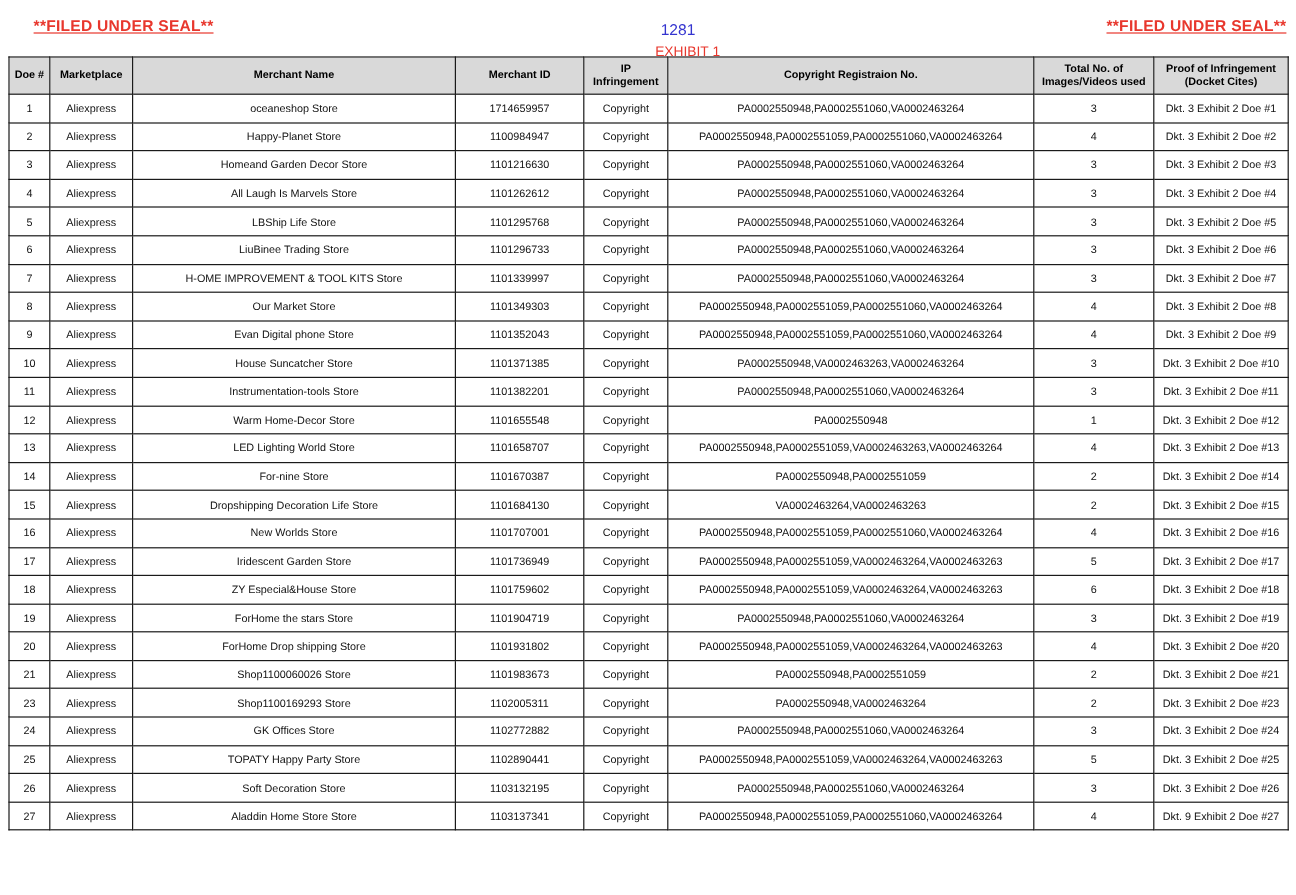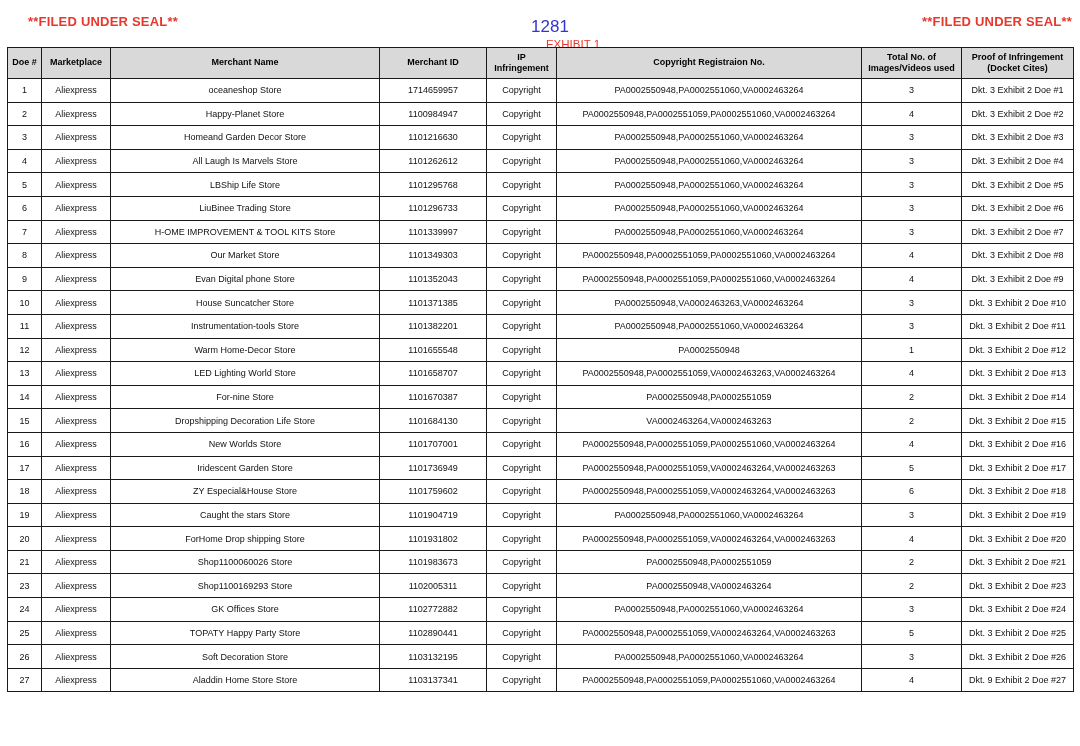--- a/index.html
+++ b/index.html
@@ -15,35 +15,36 @@
     --caption-color: #3434cf;
     --header-bg: #d9d9d9;
   }
   .page-header { position: absolute; top: 0; left: 0; width: 1080px; height: 47px; }
   .seal {
     position: absolute; top: 14px;
     color: var(--seal-color);
     font-size: 13px; font-weight: bold;
     letter-spacing: 0.2px;
     white-space: nowrap;
+    text-decoration: underline;
   }
   .seal-left  { left: 28px; }
   .seal-right { right: 8px; }
   .caption-line1 {
     position: absolute; left: 448px; top: 5px;
     color: var(--caption-color);
     font-size: 11.5px;
     white-space: pre;
   }
   .caption-line2 { position: absolute; left: 0; top: 17px; width: 1146px; height: 14px; }
   .pageid-number {
-    position: absolute; left: 550px; top: 0;
+    position: absolute; left: 565px; top: 0;
     transform: translateX(-50%);
     color: var(--caption-color);
-    font-size: 17px;
+    font-size: 13px;
     white-space: nowrap;
     text-align: center;
   }
   .exhibit-stamp {
     position: absolute; left: 573px; top: 1px;
     transform: translateX(-50%);
     color: var(--seal-color);
     font-size: 11.5px;
     white-space: nowrap;
     margin-top: 20px;
@@ -295,21 +296,21 @@
     <td>ZY Especial&amp;House Store</td>
     <td>1101759602</td>
     <td>Copyright</td>
     <td>PA0002550948,PA0002551059,VA0002463264,VA0002463263</td>
     <td>6</td>
     <td>Dkt. 3 Exhibit 2 Doe #18</td>
   </tr>
       <tr>
     <td>19</td>
     <td>Aliexpress</td>
-    <td>Caught the stars Store</td>
+    <td>ForHome the stars Store</td>
     <td>1101904719</td>
     <td>Copyright</td>
     <td>PA0002550948,PA0002551060,VA0002463264</td>
     <td>3</td>
     <td>Dkt. 3 Exhibit 2 Doe #19</td>
   </tr>
       <tr>
     <td>20</td>
     <td>Aliexpress</td>
     <td>ForHome Drop shipping Store</td>

